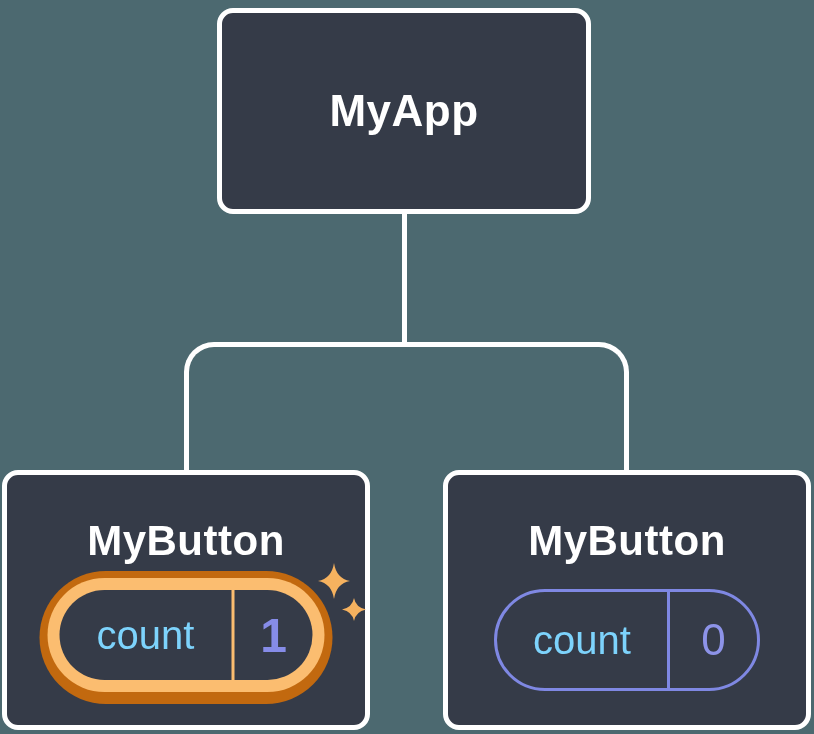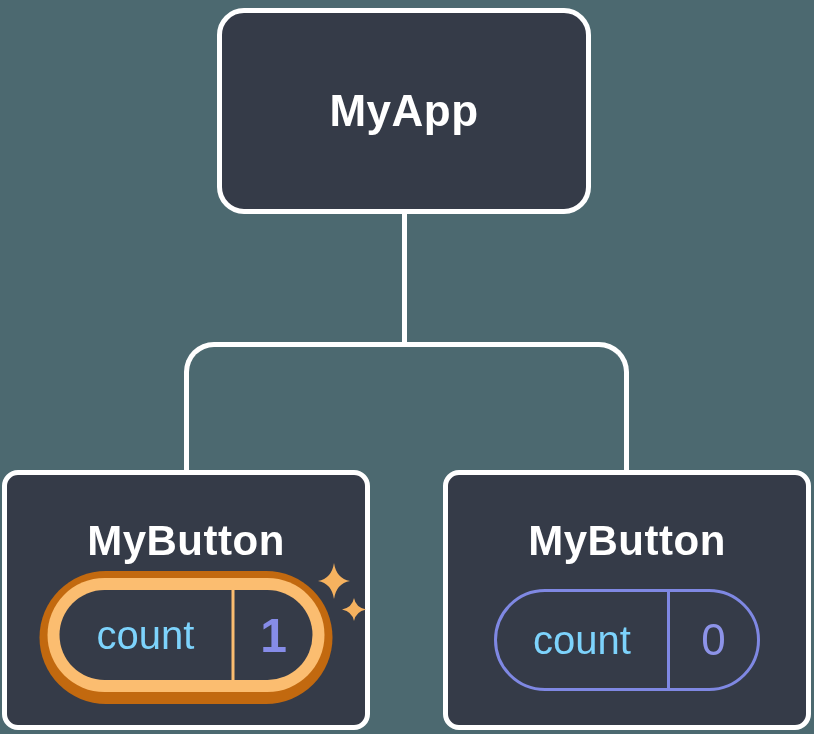--- a/index.html
+++ b/index.html
@@ -17,21 +17,21 @@
   .node {
     position: absolute;
     background: #353b48;
     border: 5px solid #ffffff;
     border-radius: 16px;
   }
 
   .node-root {
     left: 217px; top: 8px;
     width: 374px; height: 206px;
-    display: flex; align-items: center; justify-content: center; border-radius: 27px;
+    display: flex; align-items: center; justify-content: center;
   }
 
   .root-title {
     color: #ffffff;
     font-size: 44px;
     font-weight: 600;
     letter-spacing: 0.5px;
   }
 
   

